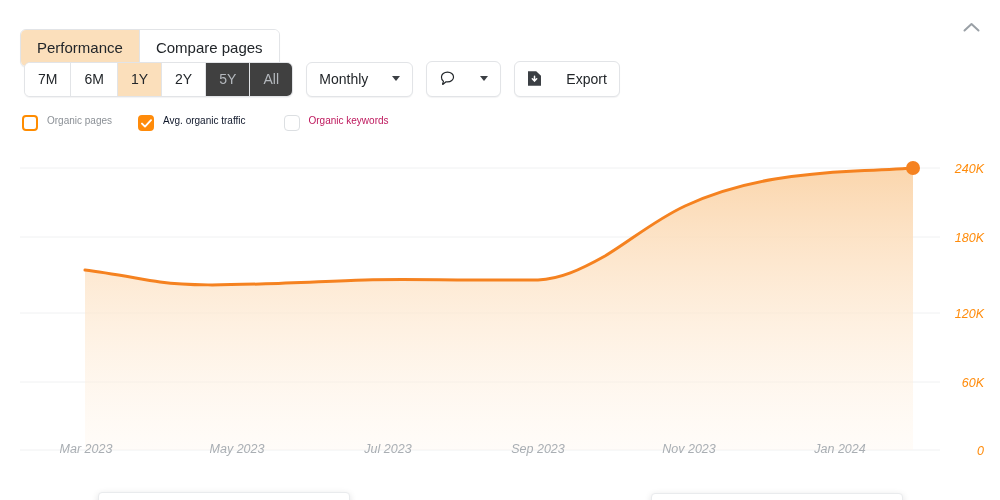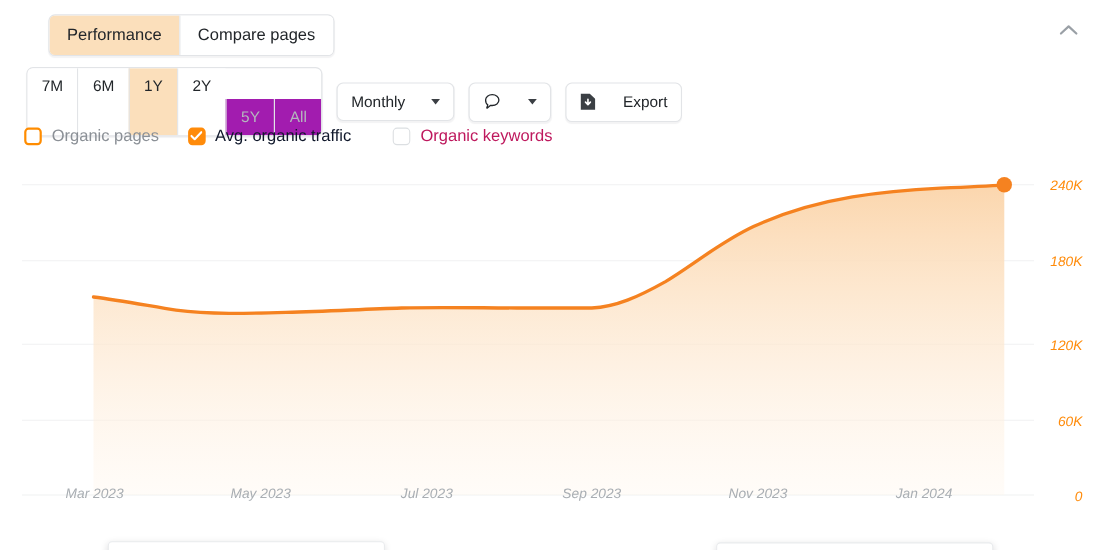--- a/index.html
+++ b/index.html
@@ -13,23 +13,22 @@
     font-family: "Liberation Sans", sans-serif;
     color: #22262a;
     overflow: hidden;
     position: relative;
   }
 
   
   .tabs-row {
     position: absolute;
     left: 20px;
-    top: 13px;
-    display: flex;
-    margin-left: 24px;
+    top: 29px;
+    display: flex;
   }
   .tab-group {
     display: flex;
     border: 1px solid #e2e4e7;
     border-radius: 6px;
     overflow: hidden;
     background: #fff;
     box-shadow: 0 1px 1px rgba(22,26,30,.05);
   }
   .tab {
@@ -78,21 +77,21 @@
     line-height: 1;
     padding: 9px 13px 10px;
     background: #fff;
     color: #22262a;
     cursor: pointer;
     min-width: 16px;
     text-align: center;
   }
   .range-btn + .range-btn { border-left: 1px solid #e2e4e7; }
   .range-btn.active { background: #fbdfbb; }
-  .range-btn.disabled { background: #a21caf; color: #b4b8bd; cursor: default; margin-top: 28px; }
+  .range-btn.disabled { background: #404040; color: #b4b8bd; cursor: default; }
 
   .pill {
     display: flex;
     align-items: center;
     gap: 24px;
     border: 1px solid #e2e4e7;
     border-radius: 6px;
     background: #fff;
     box-shadow: 0 1px 1px rgba(22,26,30,.05);
     font-size: 14px;
@@ -113,23 +112,23 @@
   .legend-row {
     position: absolute;
     left: 22px;
     top: 115px;
     display: flex;
     align-items: center;
     gap: 26px;
   }
   .legend-item {
     display: flex;
-    align-items: center;
+    align-items: flex-start;
     gap: 9px;
-    font-size: 15px;
+    font-size: 10px;
     cursor: pointer;
   }
   .legend-item.off  { color: #8b9096; }
   .legend-item.on   { color: #0f172a; }
   .legend-item.disabled { color: #be185d; cursor: default; padding-left: 12px; }
 
   .cbox {
     width: 16px; height: 16px;
     border-radius: 4px;
     box-sizing: border-box;

